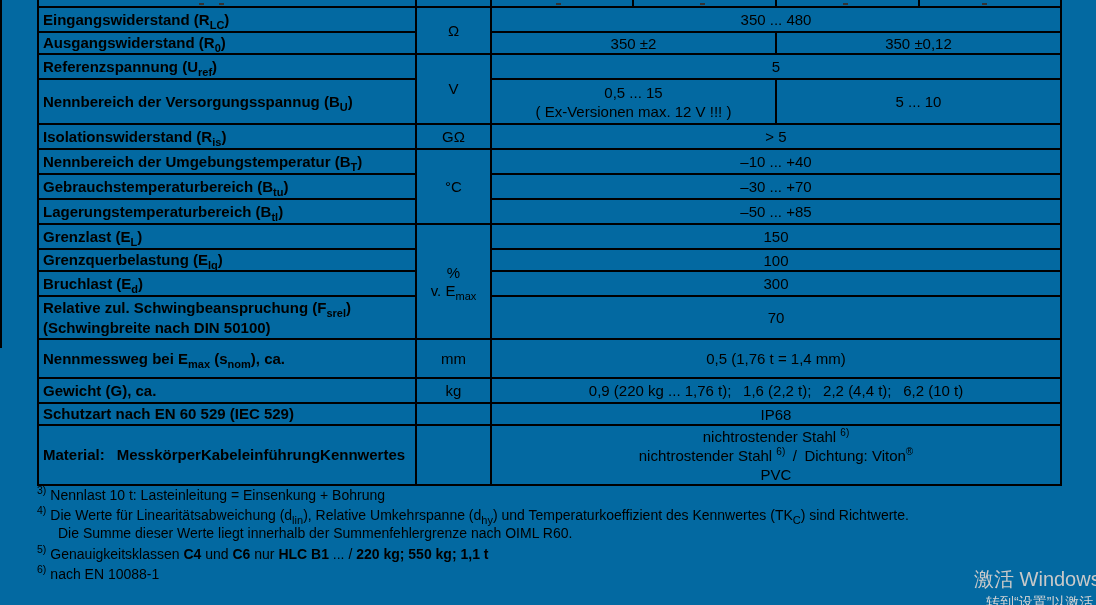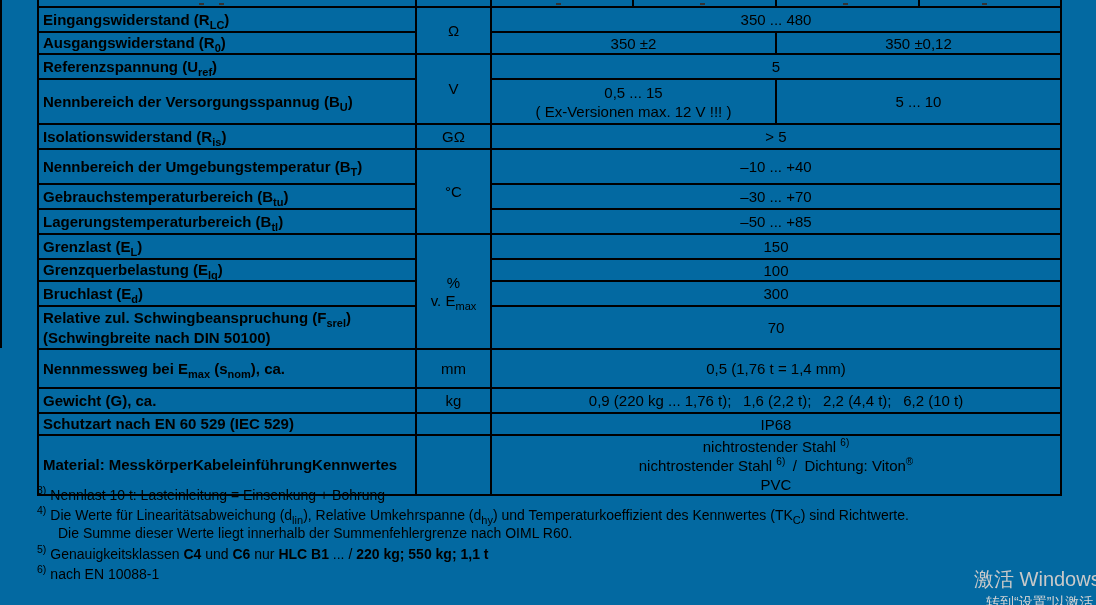--- a/index.html
+++ b/index.html
@@ -12,21 +12,21 @@
   table.spec td{border:2px solid #000;padding:0 4px;font-size:15px;vertical-align:middle;
                 overflow:hidden;}
   tr.sliver td{border-top:none;height:6px;position:relative;padding:0;}
   .speck{position:absolute;bottom:1px;width:5px;height:2px;background:#333;}
   td.lbl{font-weight:bold;text-align:left;padding-left:16px;padding-right:8px;line-height:20px;}
   td.unit{text-align:center;line-height:18px;}
   td.val{text-align:center;line-height:19px;}
   sub{font-size:11px;line-height:0;}
   sup{font-size:10px;line-height:0;}
   .b{font-weight:bold;}
-  .mat-row{display:flex;gap:4px;align-items:flex-start;}
+  .mat-row{display:flex;gap:12px;align-items:flex-start;}
   .mat-items{display:flex;flex-direction:row;}
 
   .footnotes{position:absolute;left:37px;top:486px;width:1045px;font-size:14px;line-height:18px;}
   .fn{margin-bottom:2px;}
   .fn .fnm{font-size:10.5px;vertical-align:super;margin-right:4px;}
   .fn-cont{margin-left:21px;}
   .fn5-gap{margin-top:3px;}
 
   .wm1{position:absolute;left:974px;top:566px;font-size:20px;color:#c9c9c9;white-space:nowrap;}
   .wm2{position:absolute;left:986px;top:594px;font-size:14px;color:#d4d4d4;white-space:nowrap;}
@@ -91,21 +91,21 @@
       </td>
       <td class="val" colspan="2">5 ... 10</td>
     </tr>
 
     <tr style="height:25px">
       <td class="lbl"><span>Isolationswiderstand (R</span><sub>is</sub><span>)</span></td>
       <td class="unit">GΩ</td>
       <td class="val" colspan="4">&gt; 5</td>
     </tr>
 
-    <tr style="height:35px">
+    <tr style="height:25px">
       <td class="lbl"><span>Nennbereich der Umgebungstemperatur (B</span><sub>T</sub><span>)</span></td>
       <td class="unit" rowspan="3">°C</td>
       <td class="val" colspan="4">–10 ... +40</td>
     </tr>
     <tr style="height:25px">
       <td class="lbl"><span>Gebrauchstemperaturbereich (B</span><sub>tu</sub><span>)</span></td>
       <td class="val" colspan="4">–30 ... +70</td>
     </tr>
     <tr style="height:25px">
       <td class="lbl"><span>Lagerungstemperaturbereich (B</span><sub>tl</sub><span>)</span></td>

